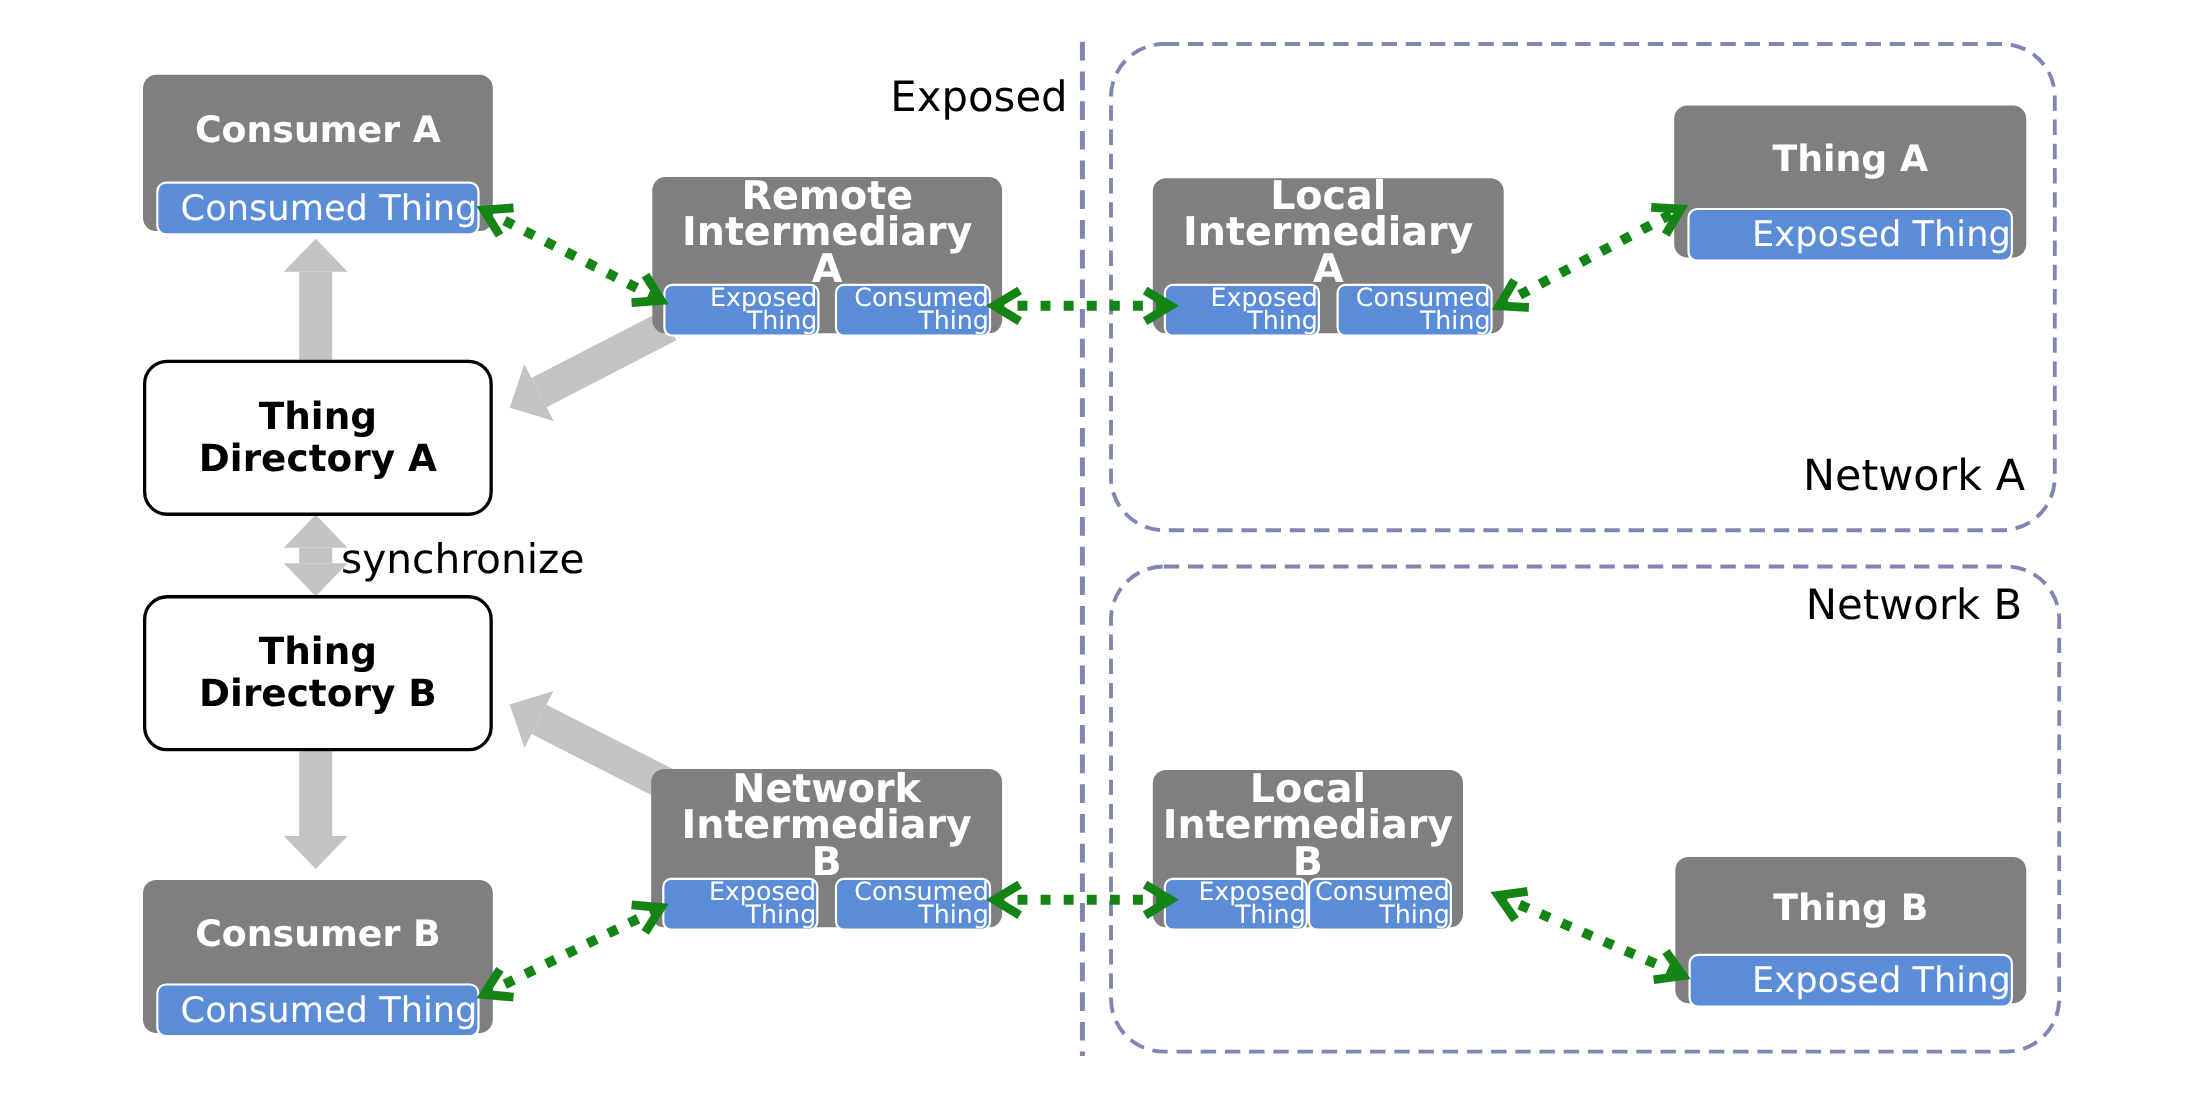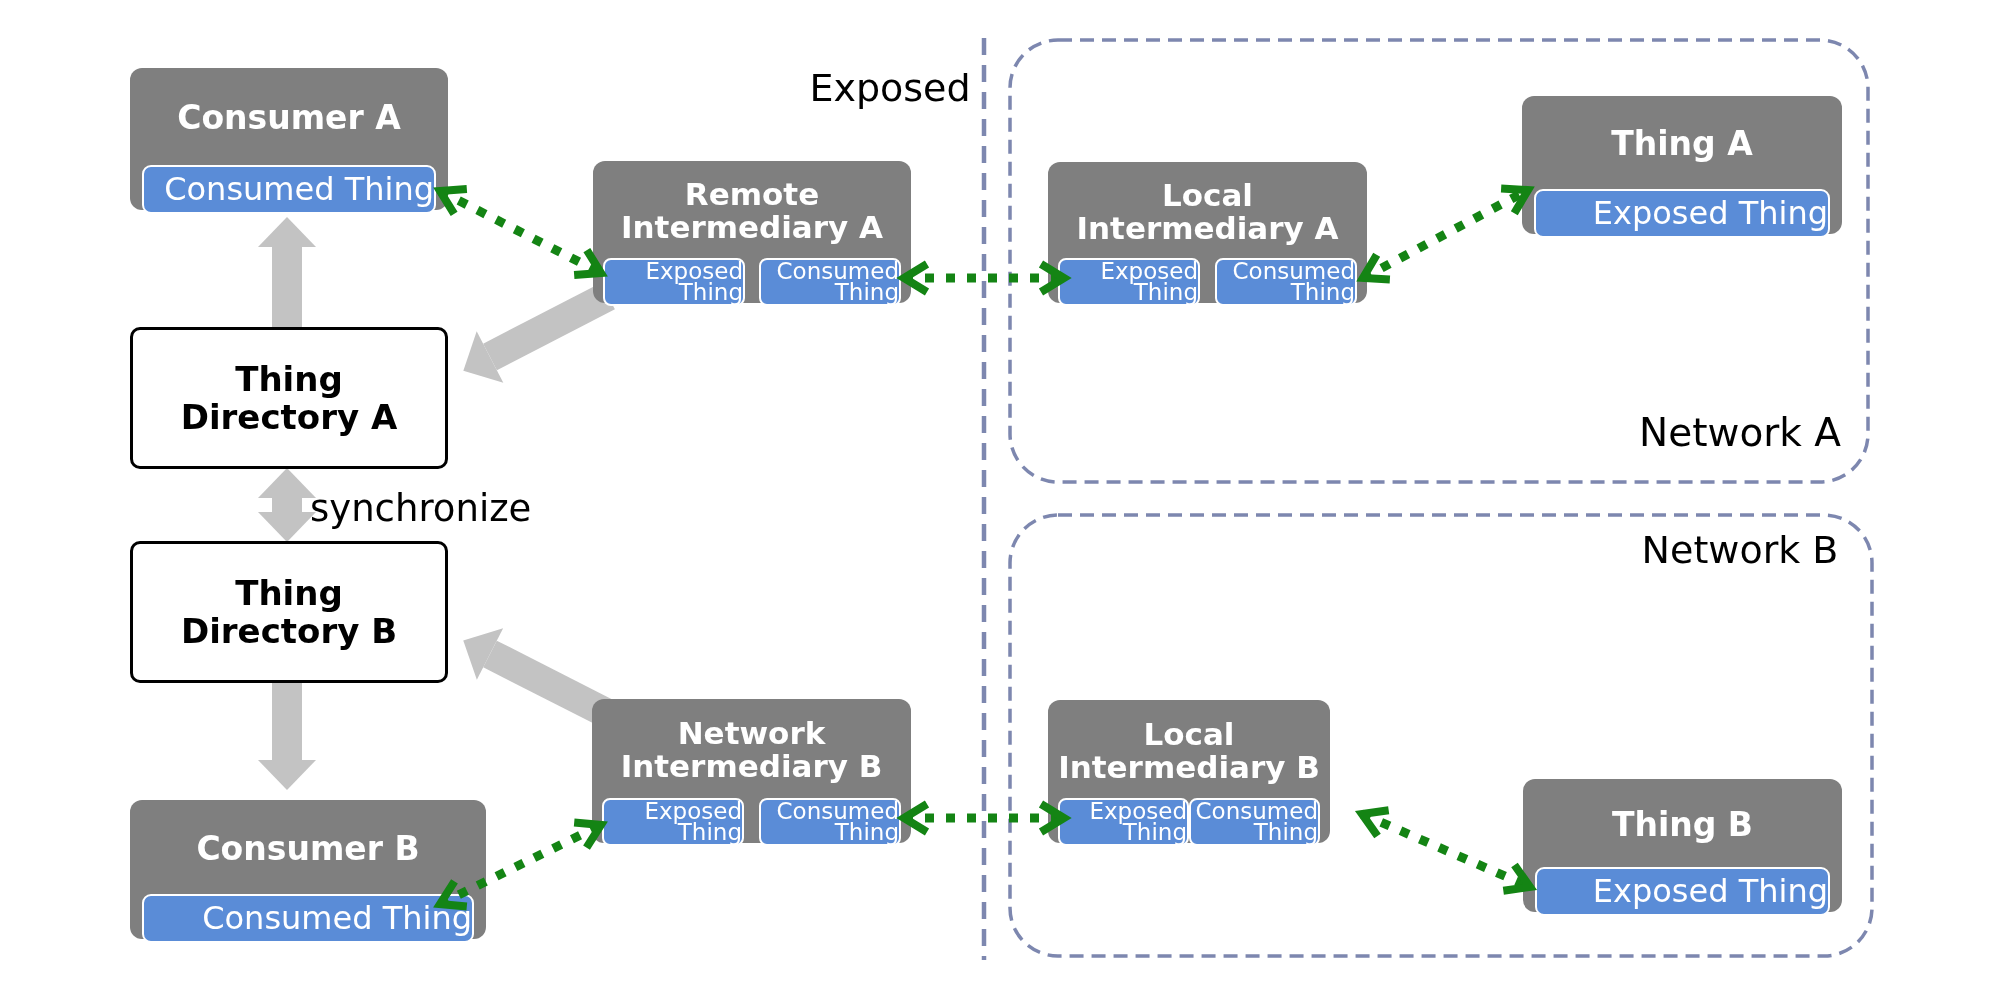--- a/index.html
+++ b/index.html
@@ -13,36 +13,36 @@
   .network-rect { fill:none; stroke:var(--network_border,#7d87af); stroke-width:3.5; stroke-dasharray:14 8; }
   .internet-line { fill:none; stroke:var(--network_border,#7d87af); stroke-width:4.5; stroke-dasharray:17 10; }
   .gray-arrow { stroke:var(--arrow_gray,#c3c3c3); stroke-width:30; fill:none; }
   .gray-fill  { fill:var(--arrow_gray,#c3c3c3); }
   .green-arrow { stroke:var(--arrow_green,#148414); stroke-width:9; stroke-dasharray:9 12; fill:none; }
   .green-head-path { stroke:var(--arrow_green,#148414); stroke-width:8; fill:none; stroke-linejoin:miter; }
 
   .node { position:absolute; background:var(--node_gray,#7f7f7f); border-radius:12px; color:#fff; z-index:2; }
   .title-area { position:absolute; left:0; right:0; top:0; bottom:42px; display:flex; align-items:center; justify-content:center; text-align:center; }
   .title-lg { font-size:33px; font-weight:bold; line-height:36px; }
-  .title-md { font-size:31px; font-weight:bold; line-height:33px; width:300px; }
+  .title-md { font-size:36px; font-weight:bold; line-height:33px; width:300px; }
 
   .subthing { position:absolute; background:var(--thing_blue,#5a8cd7); border:2px solid #ffffff; color:#fff; text-align:right; box-sizing:border-box; }
   .subthing.wide { left:12px; right:12px; bottom:-4px; height:49px; border-radius:9px; font-size:32px; line-height:44px; }
   .subrow { position:absolute; left:10px; right:10px; bottom:-3px; display:flex; justify-content:space-between; }
   .subthing.small { position:relative; width:142px; height:48px; border-radius:8px; font-size:23px; line-height:21px; display:flex; flex-direction:column; align-items:center; justify-content:center; }
 
-  .directory { position:absolute; background:#ffffff; border:3px solid var(--directory_border,#000); border-radius:10px; color:#000; z-index:2; display:flex; align-items:center; justify-content:center; text-align:center; box-sizing:border-box; }
+  .directory { position:absolute; background:#ffffff; border:3px solid var(--directory_border,#000); border-radius:22px; color:#000; z-index:2; display:flex; align-items:center; justify-content:center; text-align:center; box-sizing:border-box; }
   .dir-title { font-size:34px; font-weight:bold; line-height:38px; width:250px; }
 
   .floating-label { position:absolute; color:#000; z-index:3; }
 
   #consumer-a            { left:130px;  top:68px;  width:318px; height:142px; }
   #thing-directory-a     { left:130px;  top:327px; width:318px; height:142px; }
   #thing-directory-b     { left:130px;  top:541px; width:318px; height:142px; }
-  #consumer-b            { left:130px;  top:800px; width:318px; height:139px;padding-left:38px; }
+  #consumer-b            { left:130px;  top:800px; width:318px; height:139px; }
   #remote-intermediary-a { left:593px;  top:161px; width:318px; height:142px; }
   #remote-intermediary-b { left:592px;  top:699px; width:319px; height:144px; }
   #local-intermediary-a  { left:1048px; top:162px; width:319px; height:141px; }
   #local-intermediary-b  { left:1048px; top:700px; width:282px; height:143px; }
   #thing-a               { left:1522px; top:70px;  width:320px; height:138px;margin-top:26px; }
   #thing-b               { left:1523px; top:779px; width:319px; height:133px; }
 
   #internet-label    { left:780px;  top:66px;  width:220px; text-align:center; font-size:38px; }
   #synchronize-label { left:310px;  top:487px; font-size:37px; }
   #network-a-label   { left:1620px; top:410px; width:240px; text-align:center; font-size:39px; }

